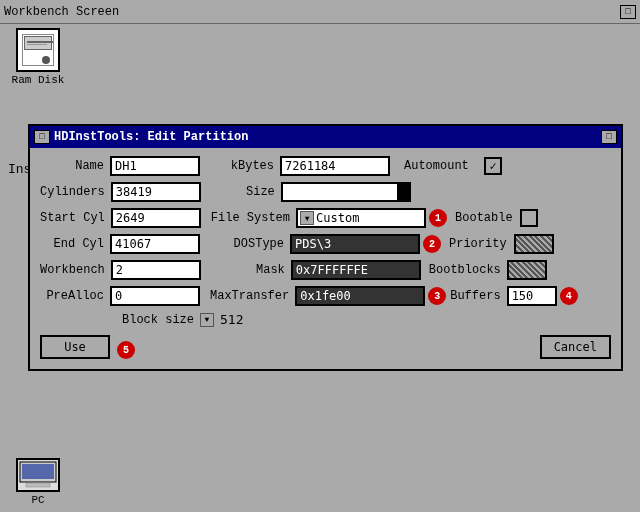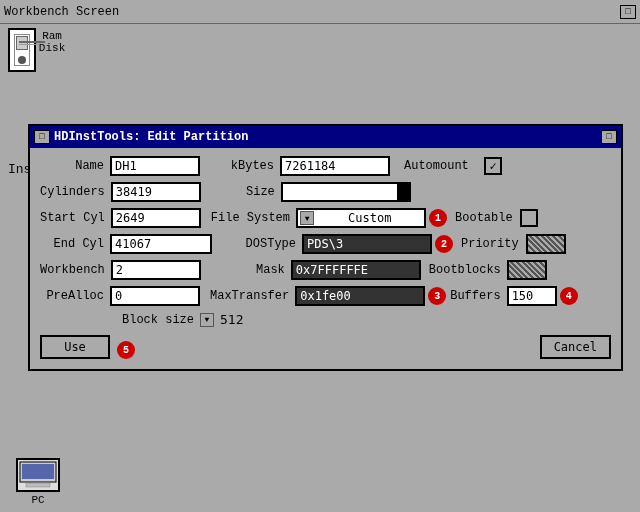--- a/index.html
+++ b/index.html
@@ -45,21 +45,22 @@
       width: 640px;
       height: 492px;
     }
 
     
     .ram-disk-icon {
       position: absolute;
       top: 4px;
       left: 8px;
       display: flex;
-      flex-direction: row;
+      flex-direction: column;
+      align-items: center;
       width: 60px;
     }
     .ram-disk-img {
       width: 44px;
       height: 44px;
       background: #fff;
       border: 2px solid #000;
       display: flex;
       align-items: center;
       justify-content: center;
@@ -257,21 +258,20 @@
       align-items: center;
       justify-content: center;
       font-size: 8px;
       margin-right: 2px;
       flex-shrink: 0;
     }
     .dropdown-text {
       font-size: 12px;
       color: #000;
       font-family: monospace;
-      margin-left: 32px;
     }
 
     
     .badge {
       width: 18px;
       height: 18px;
       border-radius: 50%;
       background: #cc0000;
       color: #fff;
       font-size: 10px;
@@ -407,21 +407,21 @@
           <span class="dropdown-text">Custom</span>
         </div>
         <div class="badge">1</div>
 
         <span class="field-label" style="min-width:65px; text-align:left; margin-left:8px;">Bootable</span>
         <div class="amiga-checkbox" style="width:18px;height:18px;"></div>
       </div>
 
       <div class="full-row">
         <span class="field-label" style="min-width:70px;">End Cyl</span>
-        <input class="text-input" style="width: 102px;" value="41067" readonly="">
+        <input class="text-input" style="width: 90px;" value="41067" readonly="">
 
         <span class="field-label" style="min-width:80px; margin-left:10px; text-align:right;">DOSType</span>
         <input class="text-input-dark" style="width: 130px;" value="PDS\3" readonly="">
         <div class="badge">2</div>
 
         <span class="field-label" style="min-width:65px; text-align:left; margin-left:8px;">Priority</span>
         <div class="hatched-box"></div>
       </div>
 
       <div class="full-row">

